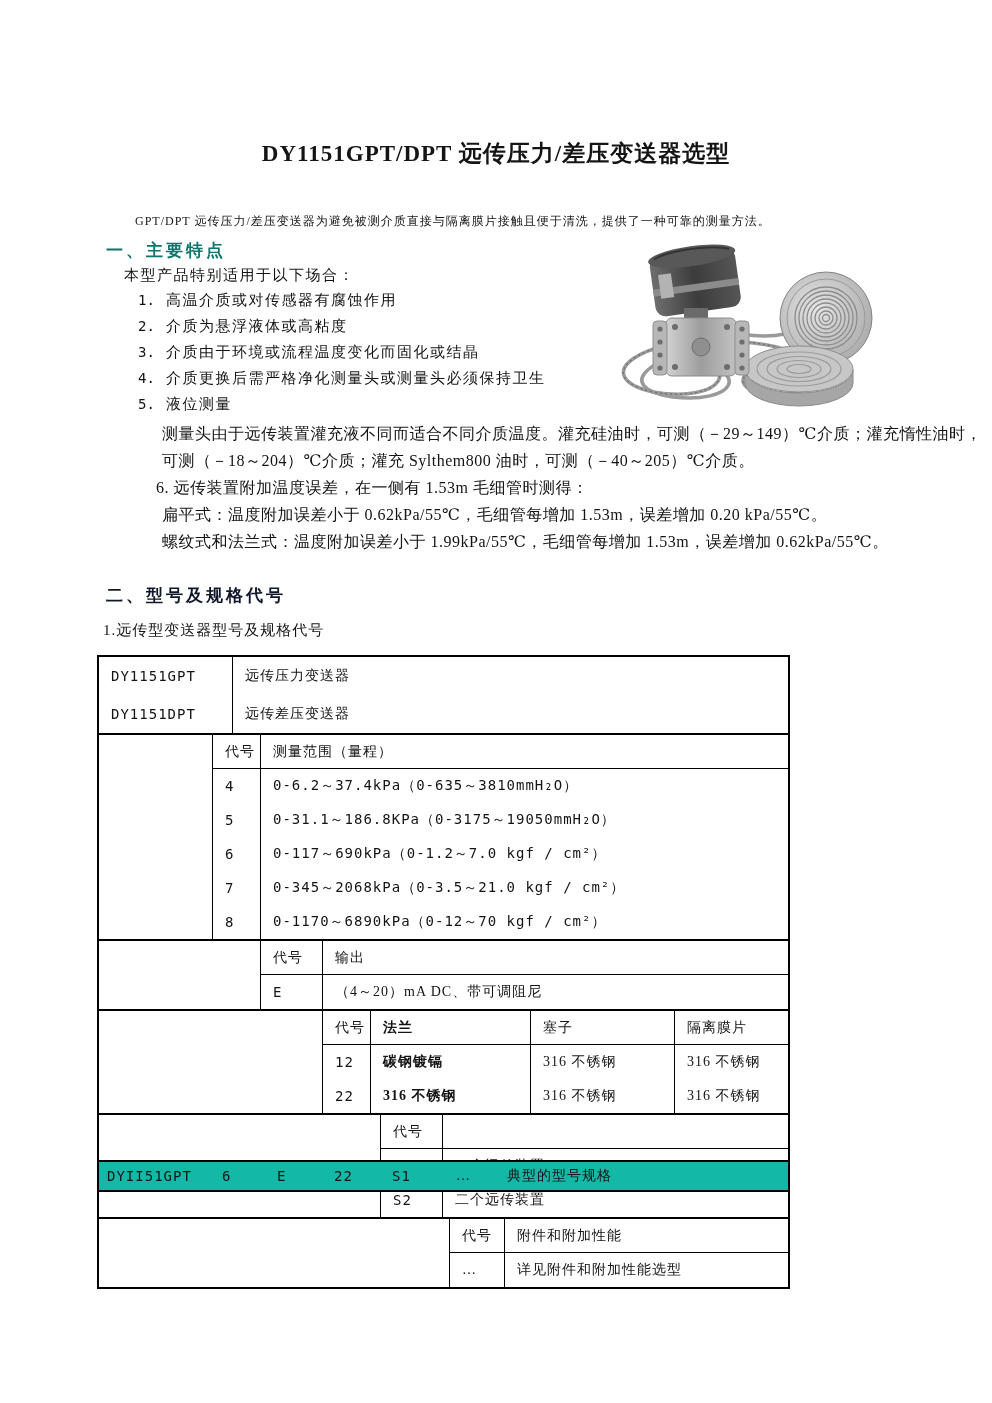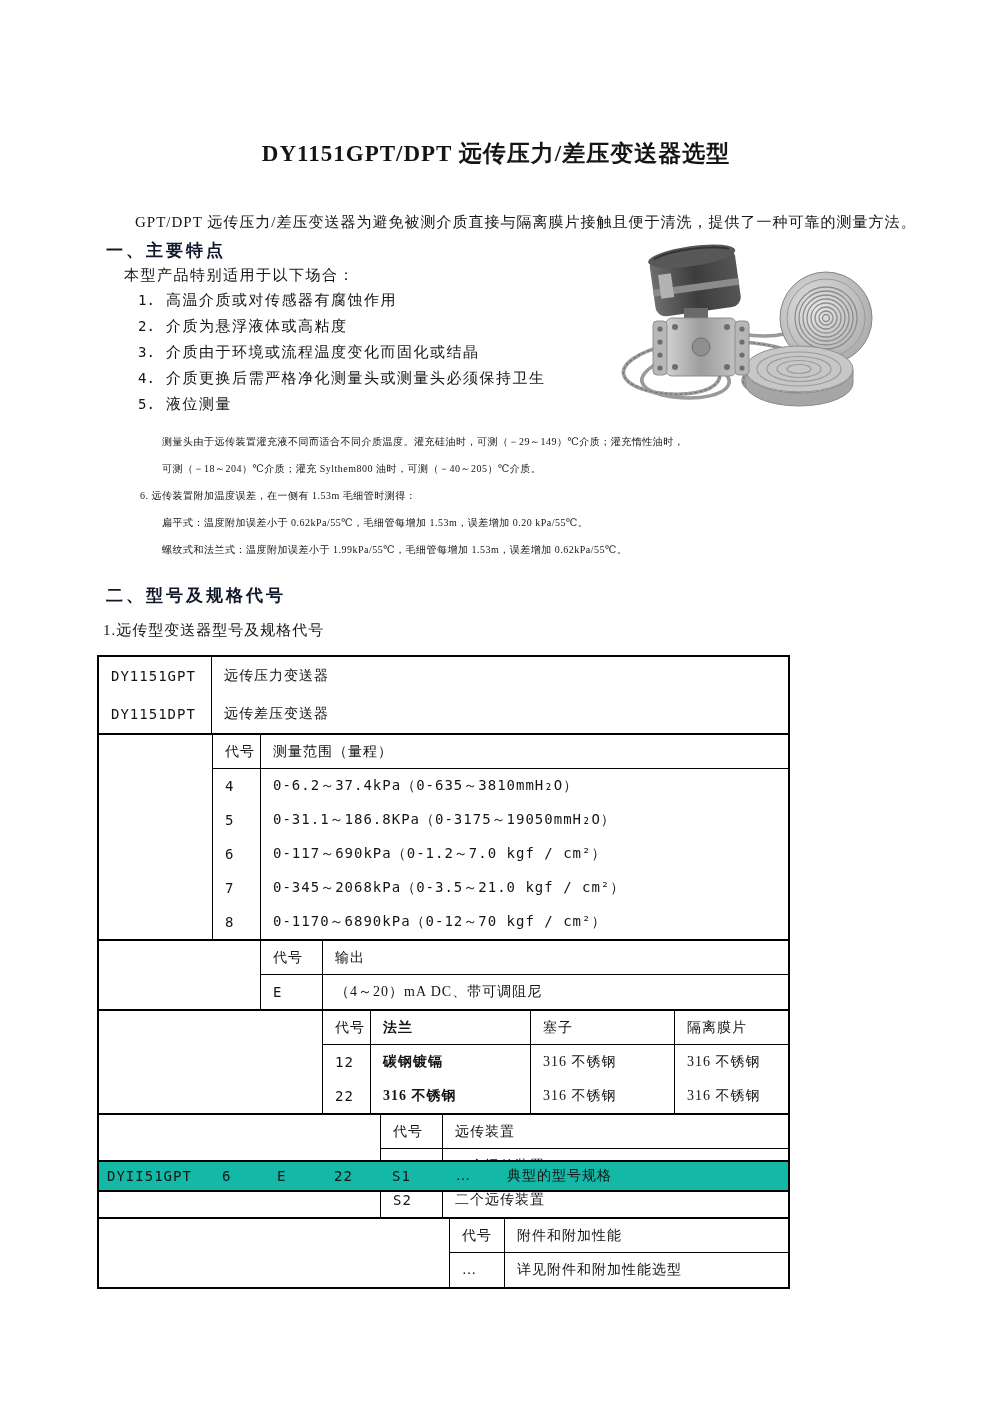--- a/index.html
+++ b/index.html
@@ -1,61 +1,61 @@
 <!DOCTYPE html>
 <html><head>
 <meta charset="utf-8">
 <style>
   html,body{margin:0;padding:0;background:#fff;}
   body{width:992px;height:1403px;position:relative;overflow:hidden;
        font-family:"Liberation Serif","DejaVu Serif",serif;color:#141414;}
   .abs{position:absolute;white-space:nowrap;}
   .mono{font-family:"DejaVu Sans Mono","Liberation Mono",monospace;}
   .title{top:138px;left:0;width:992px;text-align:center;font-size:23px;font-weight:bold;letter-spacing:1px;}
-  .intro{top:213px;left:135px;font-size:15px;letter-spacing:1px;}
+  .intro{top:213px;left:135px;font-size:12px;letter-spacing:1px;}
   .h-accent{font-size:17px;font-weight:bold;letter-spacing:3px;}
   .h1pos{top:239px;left:106px;}
   .h2pos{top:584px;left:106px;}
   .lead{top:266px;left:124px;font-size:15px;letter-spacing:1.5px;}
   .fitem{font-size:15px;letter-spacing:1.5px;}
   .fnum{display:inline-block;width:28px;letter-spacing:0;font-family:"DejaVu Sans Mono","Liberation Mono",monospace;font-size:14px;}
-  .note{font-size:10px;letter-spacing:0.5px;margin-top:11px;}
+  .note{font-size:16px;letter-spacing:0.5px;}
   .subhead{top:621px;left:103px;font-size:15px;letter-spacing:1px;}
   
   .tbl{position:absolute;top:655px;left:97px;width:693px;border:2px solid #000;font-size:14px;box-sizing:border-box;background:#fff;}
   .sec{border-top:2px solid #000;}
   .sec:first-child{border-top:none;}
   .row{display:flex;height:34px;align-items:stretch;}
   .sec1 .row{height:38px;}
   .cell{display:flex;align-items:center;padding-left:12px;box-sizing:border-box;letter-spacing:1px;}
   .leadcell{border-right:1px solid #000;flex:0 0 auto;}
   .codecell{border-right:1px solid #000;flex:0 0 auto;display:flex;align-items:center;padding-left:12px;box-sizing:border-box;letter-spacing:1px;}
   .body{flex:1;display:flex;align-items:stretch;}
   .hdr .body{border-bottom:1px solid #000;}
   .grow{flex:1;}
-  .mcol{width:113px;border-right:1px solid #000;}
+  .mcol{width:134px;border-right:1px solid #000;}
   .lw1{width:113px}.lw2{width:161px}.lw3{width:223px}.lw4{width:281px}.lw5{width:350px}
   .cw1{width:48px}.cw2{width:62px}.cw3{width:48px}.cw4{width:62px}.cw5{width:55px}
   .f1{width:160px;border-right:1px solid #000;font-weight:bold;}
   .f2{width:144px;border-right:1px solid #000;}
   
   .tbl2{position:absolute;top:1160px;left:97px;width:693px;height:32px;border:2px solid #000;box-sizing:border-box;font-size:14px;background:#14b8a6;}
   .tbl2 span{position:absolute;top:0;height:100%;display:flex;align-items:center;letter-spacing:1px;}
   .photo{position:absolute;top:242px;left:583px;}
 </style>
 </head>
 <body>
 
 <div>
 
   <div class="abs title">DY1151GPT/DPT 远传压力/差压变送器选型</div>
 
   <div class="abs intro">GPT/DPT 远传压力/差压变送器为避免被测介质直接与隔离膜片接触且便于清洗，提供了一种可靠的测量方法。</div>
 
-  <div class="abs h-accent h1pos" style="color:#0f172a">一、主要特点</div>
+  <div class="abs h-accent h1pos" style="color:#0f766e">一、主要特点</div>
 
   <div class="abs lead">本型产品特别适用于以下场合：</div>
 
   <div class="abs fitem" style="top:291px;left:138px">
     <span class="fnum">1.</span><span>高温介质或对传感器有腐蚀作用</span>
   </div>
   <div class="abs fitem" style="top:317px;left:138px">
     <span class="fnum">2.</span><span>介质为悬浮液体或高粘度</span>
   </div>
   <div class="abs fitem" style="top:343px;left:138px">
@@ -64,21 +64,21 @@
   <div class="abs fitem" style="top:369px;left:138px">
     <span class="fnum">4.</span><span>介质更换后需严格净化测量头或测量头必须保持卫生</span>
   </div>
   <div class="abs fitem" style="top:395px;left:138px">
     <span class="fnum">5.</span><span>液位测量</span>
   </div>
 
   <div class="abs note" style="top:424px;left:162px">测量头由于远传装置灌充液不同而适合不同介质温度。灌充硅油时，可测（－29～149）℃介质；灌充惰性油时，</div>
   <div class="abs note" style="top:451px;left:162px">可测（－18～204）℃介质；灌充 Sylthem800 油时，可测（－40～205）℃介质。</div>
 
-  <div class="abs note" style="top:478px;left:140px">6. 远传装置附加温度误差，在一侧有 1.53m 毛细管时测得：</div>
+  <div class="abs note" style="top:478px;left:156px">6. 远传装置附加温度误差，在一侧有 1.53m 毛细管时测得：</div>
   <div class="abs note" style="top:505px;left:162px">扁平式：温度附加误差小于 0.62kPa/55℃，毛细管每增加 1.53m，误差增加 0.20 kPa/55℃。</div>
   <div class="abs note" style="top:532px;left:162px">螺纹式和法兰式：温度附加误差小于 1.99kPa/55℃，毛细管每增加 1.53m，误差增加 0.62kPa/55℃。</div>
 
   <svg class="photo" width="315" height="165" viewBox="0 0 315 165">
     <defs>
       <linearGradient id="gHead" x1="0" y1="0" x2="1" y2="0">
         <stop offset="0" stop-color="#6e6e6e"></stop>
           <stop offset="0.5" stop-color="#3c3c3c"></stop>
           <stop offset="1" stop-color="#565656"></stop>
       </linearGradient>
@@ -265,21 +265,20 @@
           <div class="cell grow">316 不锈钢</div>
         </div>
       </div>
     </div>
 
     <div class="sec">
       <div class="row hdr">
         <div class="leadcell lw4"></div>
         <div class="body">
           <div class="codecell cw4">代号</div>
-          <div class="cell grow">远传装置</div>
         </div>
       </div>
       <div class="row">
         <div class="leadcell lw4"></div>
         <div class="body">
           <div class="codecell cw4 mono">S1</div>
           <div class="cell grow">一个远传装置</div>
         </div>
       </div>
       <div class="row">

